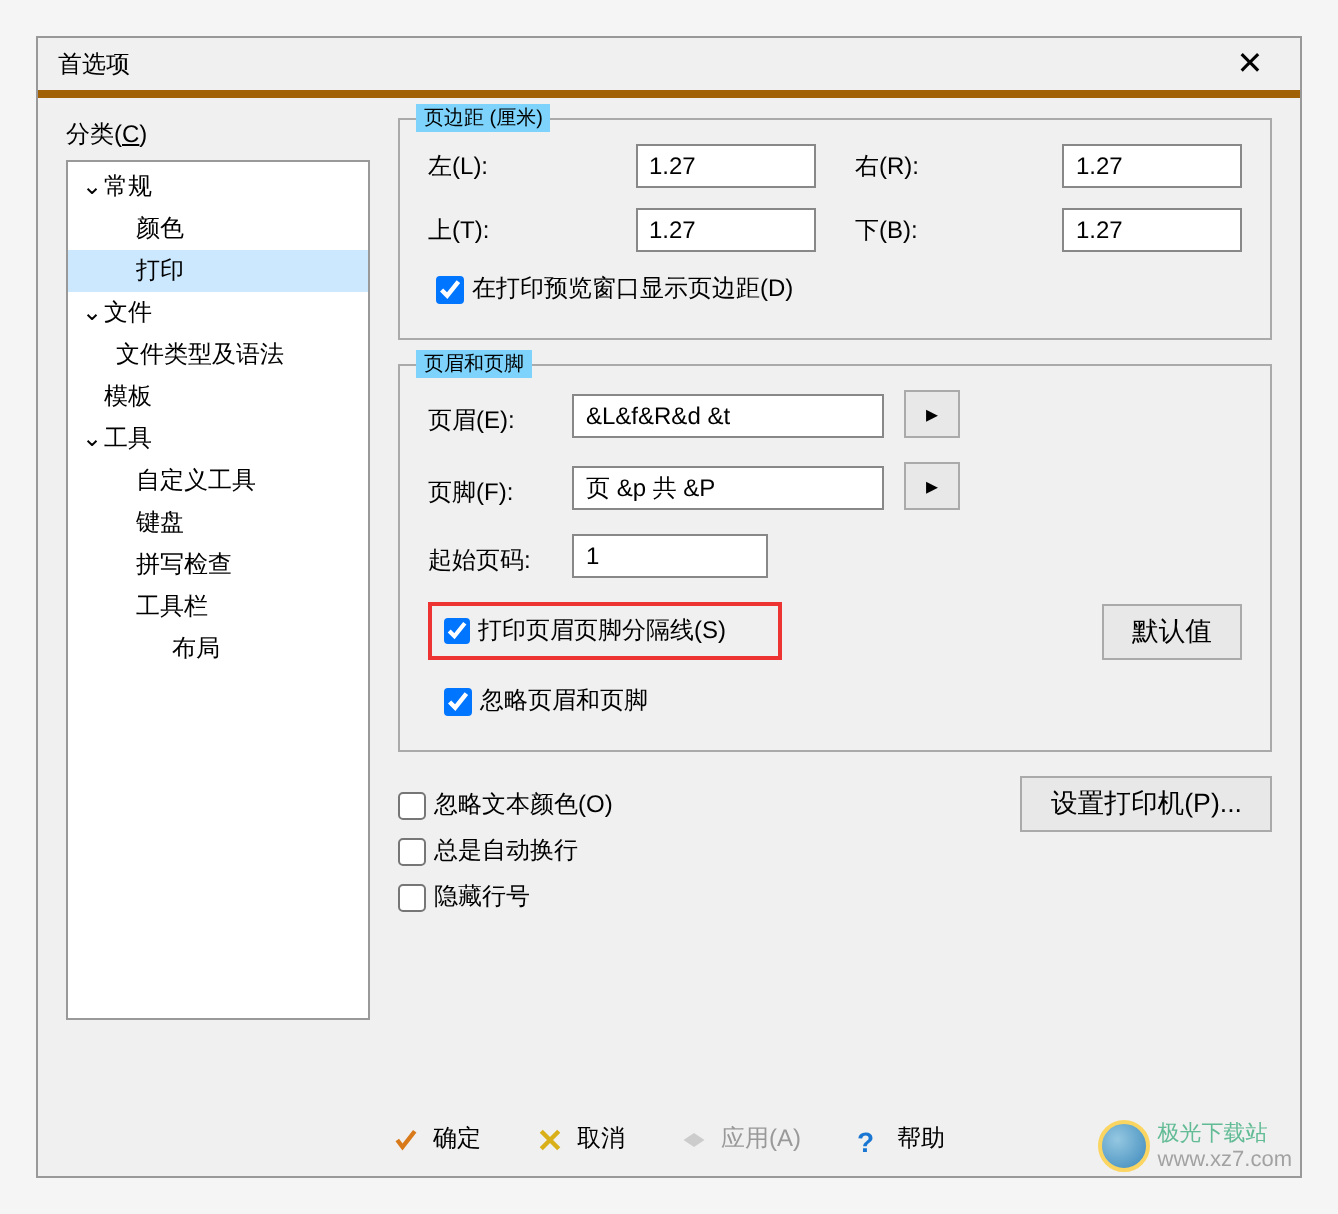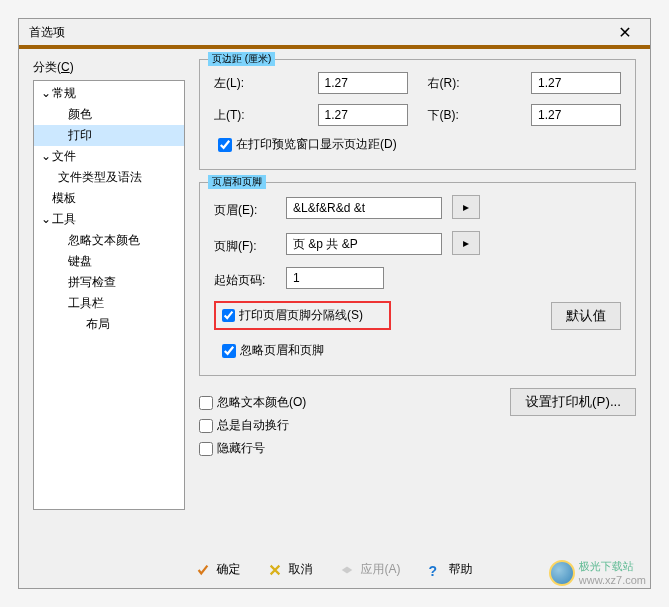--- a/index.html
+++ b/index.html
@@ -55,21 +55,21 @@
         <span>分类(</span><span class="u">C</span><span>)</span>
       </div>
       <div class="cat-tree">
         <div class="tree-item parent"><span class="ex">⌄</span><span>常规</span></div>
         <div class="tree-item" style="padding-left:34px">颜色</div>
         <div class="tree-item selected" style="padding-left:34px">打印</div>
         <div class="tree-item parent"><span class="ex">⌄</span><span>文件</span></div>
         <div class="tree-item" style="padding-left:24px">文件类型及语法</div>
         <div class="tree-item" style="padding-left:18px">模板</div>
         <div class="tree-item parent"><span class="ex">⌄</span><span>工具</span></div>
-        <div class="tree-item" style="padding-left:34px">忽略文本颜色</div>
+        <div class="tree-item" style="padding-left:34px">自定义工具</div>
         <div class="tree-item" style="padding-left:34px">键盘</div>
         <div class="tree-item" style="padding-left:34px">拼写检查</div>
         <div class="tree-item" style="padding-left:34px">工具栏</div>
         <div class="tree-item" style="padding-left:52px">布局</div>
       </div>
     </div>
 
     <div class="right">
       <div class="fieldset">
         <div class="legend">页边距 (厘米)</div>

